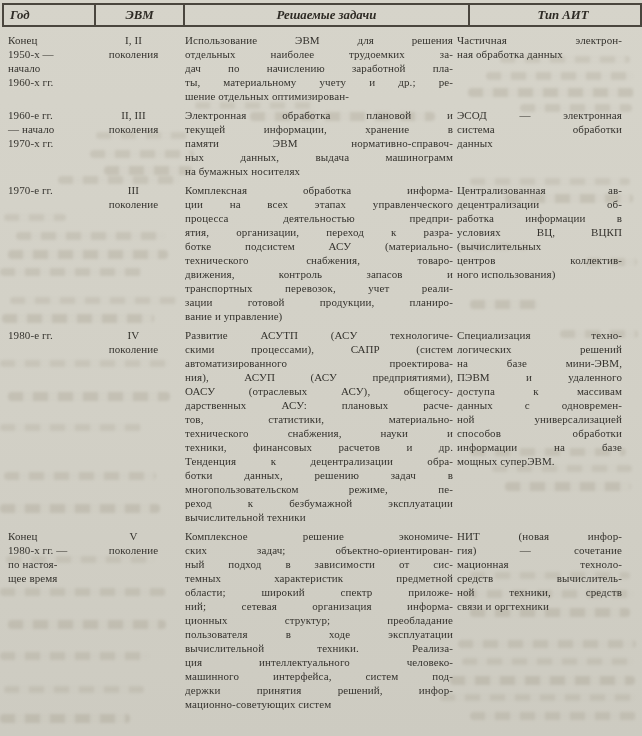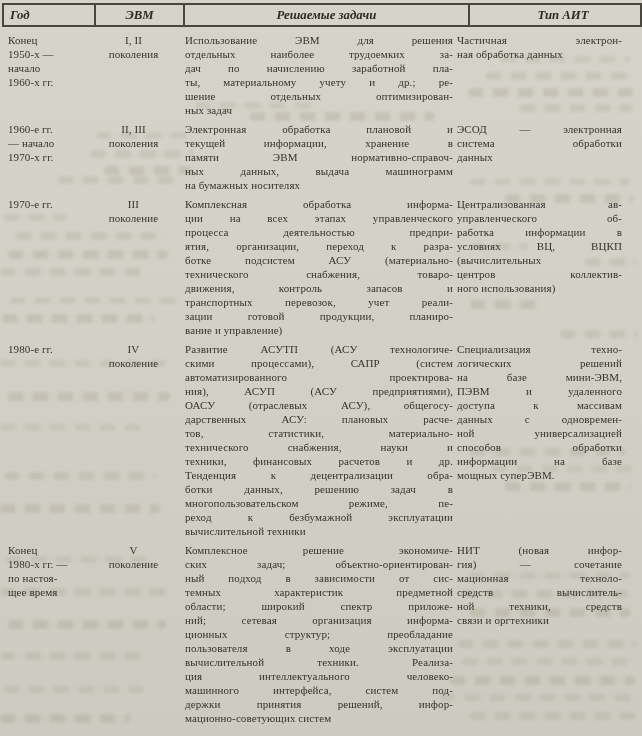--- a/index.html
+++ b/index.html
@@ -156,21 +156,20 @@
         <div class="cell gen">
           <div class="ln">I, II</div>
           <div class="ln">поколения</div>
         </div>
         <div class="cell tasks">
           <div class="ln">Использование ЭВМ для решения</div>
           <div class="ln">отдельных наиболее трудоемких за-</div>
           <div class="ln">дач по начислению заработной пла-</div>
           <div class="ln">ты, материальному учету и др.; ре-</div>
           <div class="ln">шение отдельных оптимизирован-</div>
-          <div class="ln">ных задач</div>
         </div>
         <div class="cell ait">
           <div class="ln">Частичная электрон-</div>
           <div class="ln">ная обработка данных</div>
         </div>
       </div>
       <div class="row">
         <div class="cell year">
           <div class="ln">1960-е гг.</div>
           <div class="ln">— начало</div>
@@ -208,21 +207,21 @@
           <div class="ln">ятия, организации, переход к разра-</div>
           <div class="ln">ботке подсистем АСУ (материально-</div>
           <div class="ln">технического снабжения, товаро-</div>
           <div class="ln">движения, контроль запасов и</div>
           <div class="ln">транспортных перевозок, учет реали-</div>
           <div class="ln">зации готовой продукции, планиро-</div>
           <div class="ln">вание и управление)</div>
         </div>
         <div class="cell ait">
           <div class="ln">Централизованная ав-</div>
-          <div class="ln">управленческого об-</div>
+          <div class="ln">децентрализации об-</div>
           <div class="ln">работка информации в</div>
           <div class="ln">условиях ВЦ, ВЦКП</div>
           <div class="ln">(вычислительных</div>
           <div class="ln">центров коллектив-</div>
           <div class="ln">ного использования)</div>
         </div>
       </div>
       <div class="row">
         <div class="cell year">
           <div class="ln">1980-е гг.</div>

